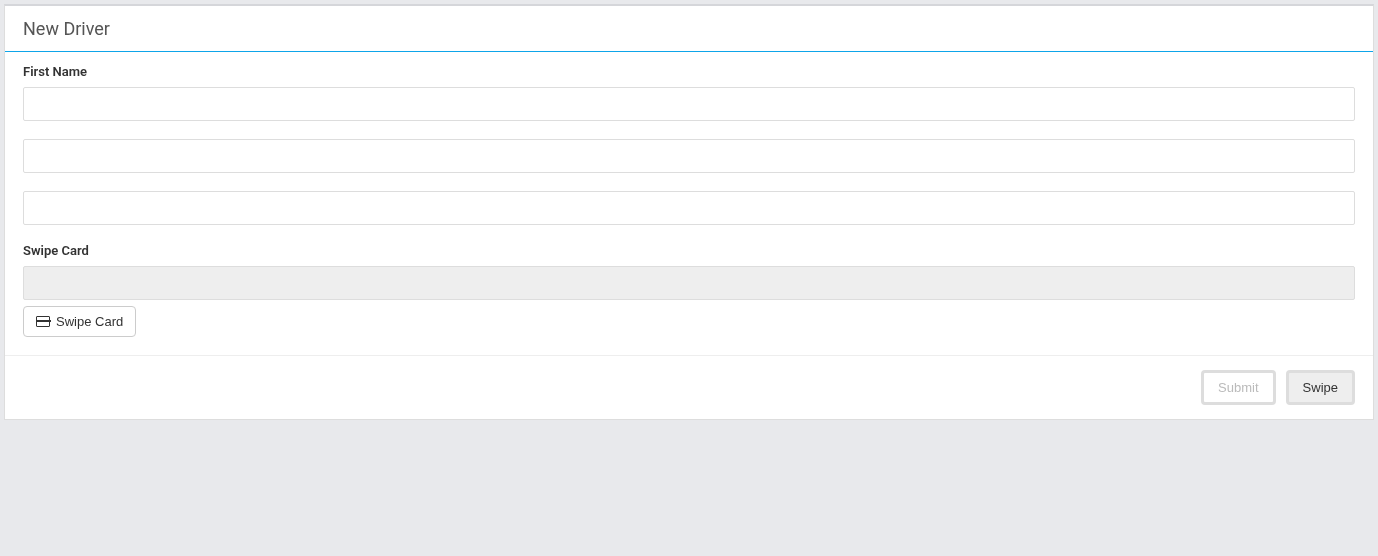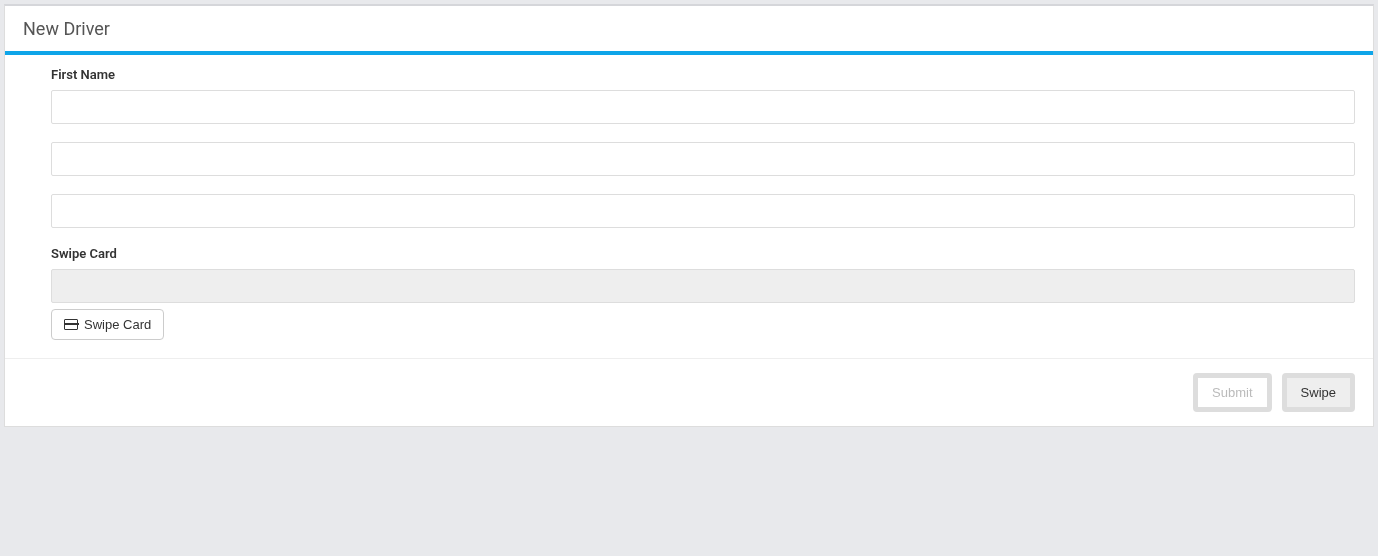--- a/index.html
+++ b/index.html
@@ -13,30 +13,29 @@
       padding: 4px;
       width: 1378px;
     }
     .panel {
       background: #fff;
       border: 1px solid #ddd;
       border-top: 2px solid #d5d6da;
     }
     .panel-header {
       padding: 12px 18px 12px 18px;
-      border-bottom: 4px solid #0ea5e9;
+      border-bottom: 1px solid #0ea5e9;
     }
     .panel-title {
       font-size: 18px;
       font-weight: 400;
       color: #555;
     }
     .panel-body {
       padding: 12px 18px 18px 18px;
-      margin-left: 28px;
     }
     .form-group {
       margin-bottom: 18px;
     }
     .form-label {
       display: block;
       font-size: 13px;
       font-weight: 600;
       color: #333;
       margin-bottom: 8px;
@@ -87,21 +86,21 @@
     }
     .panel-footer {
       padding: 14px 18px;
       border-top: 1px solid #eee;
       display: flex;
       justify-content: flex-end;
       gap: 10px;
     }
     .btn {
       padding: 7px 14px;
-      border: 5px solid #000000;
+      border: 3px solid #000000;
       border-radius: 4px;
       font-size: 13px;
       cursor: pointer;
     }
     .btn-submit {
       background: #fff;
       color: #bbb;
       border-color: #ddd;
       cursor: not-allowed;
     }

